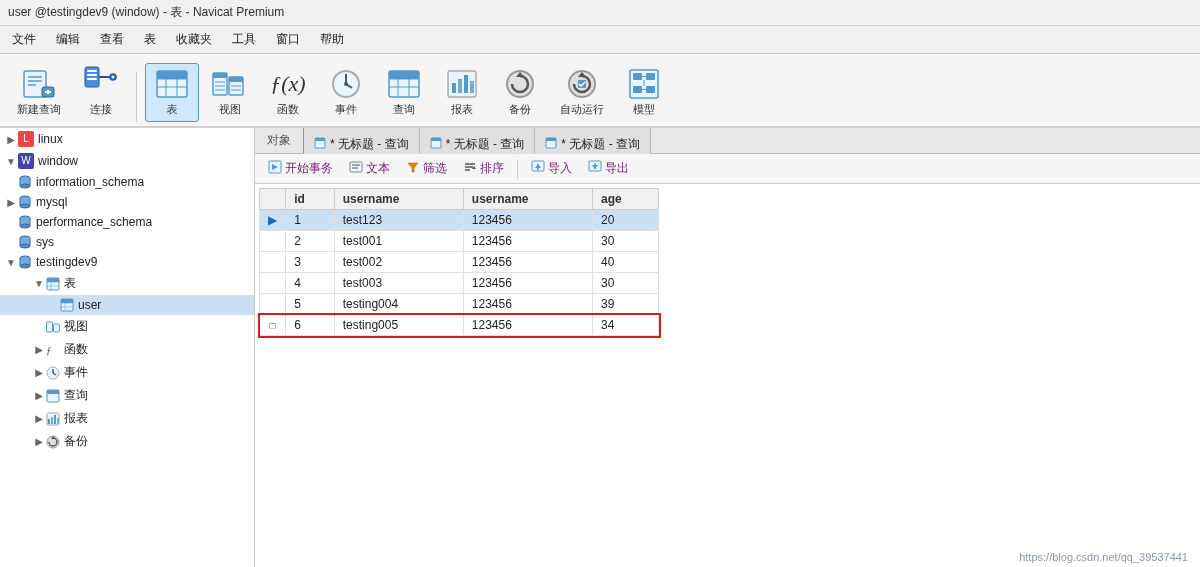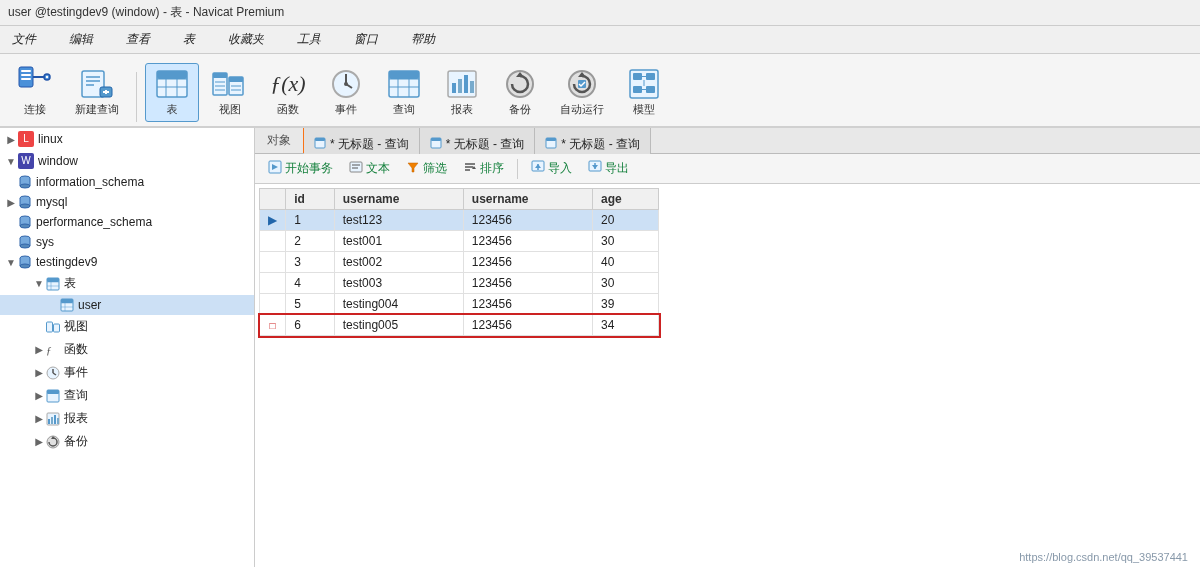--- a/index.html
+++ b/index.html
@@ -11,24 +11,23 @@
       padding: 4px 8px;
       font-size: 12px;
       color: #333;
       border-bottom: 1px solid #ccc;
     }
 
     
     .menu-bar {
       background: #f0f0f0;
       display: flex;
-      gap: 17px;
+      gap: 4px;
       padding: 2px 4px;
       border-bottom: 1px solid #ccc;
-      font-style: italic;
     }
     .menu-item {
       padding: 3px 8px;
       cursor: pointer;
       font-size: 12px;
       color: #222;
     }
 
     
     .toolbar {
@@ -140,21 +139,21 @@
     }
     .data-btn {
       display: flex;
       align-items: center;
       padding: 2px 6px;
       border: 1px solid transparent;
       border-radius: 2px;
       cursor: pointer;
       font-size: 12px;
       gap: 3px;
-      color: #15803d;
+      color: #701a75;
     }
     .data-btn .btn-icon { font-size: 14px; }
     .data-sep { width: 1px; height: 20px; background: #ccc; margin: 0 4px; }
 
     
     .table-container {
       flex: 1;
       overflow: auto;
       padding: 4px;
     }
@@ -204,48 +203,48 @@
     <div class="menu-item">查看</div>
     <div class="menu-item">表</div>
     <div class="menu-item">收藏夹</div>
     <div class="menu-item">工具</div>
     <div class="menu-item">窗口</div>
     <div class="menu-item">帮助</div>
   </div>
 
 <div class="toolbar">
 <div class="toolbar-btn">
+      <div class="toolbar-icon">
+        <div style="width:36px;height:32px;display:flex;align-items:center;justify-content:center;">
+      <svg width="34" height="30" viewBox="0 0 34 30">
+        <rect x="2" y="2" width="22" height="26" rx="2" fill="#e8f4ff" stroke="#5599cc" stroke-width="1.5"></rect>
+        <line x1="6" y1="8" x2="20" y2="8" stroke="#5599cc" stroke-width="1.5"></line>
+        <line x1="6" y1="12" x2="20" y2="12" stroke="#5599cc" stroke-width="1.5"></line>
+        <line x1="6" y1="16" x2="14" y2="16" stroke="#5599cc" stroke-width="1.5"></line>
+        <rect x="20" y="18" width="12" height="10" rx="2" fill="#5599cc" stroke="#2266aa" stroke-width="1"></rect>
+        <line x1="26" y1="21" x2="26" y2="25" stroke="white" stroke-width="2"></line>
+        <line x1="23" y1="23" x2="29" y2="23" stroke="white" stroke-width="2"></line>
+      </svg>
+    </div>
+      </div>
+      <span>新建查询</span>
+    </div>
+    <div class="toolbar-btn">
       <div class="toolbar-icon"><div style="position:relative;display:inline-block;width:36px;height:32px;">
       <svg width="36" height="32" viewBox="0 0 36 32">
         <rect x="2" y="4" width="14" height="20" rx="2" fill="#4a90d9" stroke="#2255aa" stroke-width="1"></rect>
         <rect x="4" y="7" width="10" height="2" fill="#fff" rx="1"></rect>
         <rect x="4" y="11" width="10" height="2" fill="#fff" rx="1"></rect>
         <rect x="4" y="15" width="10" height="2" fill="#fff" rx="1"></rect>
         <line x1="16" y1="14" x2="28" y2="14" stroke="#2255aa" stroke-width="2"></line>
         <circle cx="30" cy="14" r="3" fill="#4a90d9" stroke="#2255aa" stroke-width="1.5"></circle>
         <circle cx="30" cy="14" r="1.2" fill="#fff"></circle>
       </svg>
     </div></div>
       <span>连接</span>
-    </div>
-    <div class="toolbar-btn">
-      <div class="toolbar-icon">
-        <div style="width:36px;height:32px;display:flex;align-items:center;justify-content:center;">
-      <svg width="34" height="30" viewBox="0 0 34 30">
-        <rect x="2" y="2" width="22" height="26" rx="2" fill="#e8f4ff" stroke="#5599cc" stroke-width="1.5"></rect>
-        <line x1="6" y1="8" x2="20" y2="8" stroke="#5599cc" stroke-width="1.5"></line>
-        <line x1="6" y1="12" x2="20" y2="12" stroke="#5599cc" stroke-width="1.5"></line>
-        <line x1="6" y1="16" x2="14" y2="16" stroke="#5599cc" stroke-width="1.5"></line>
-        <rect x="20" y="18" width="12" height="10" rx="2" fill="#5599cc" stroke="#2266aa" stroke-width="1"></rect>
-        <line x1="26" y1="21" x2="26" y2="25" stroke="white" stroke-width="2"></line>
-        <line x1="23" y1="23" x2="29" y2="23" stroke="white" stroke-width="2"></line>
-      </svg>
-    </div>
-      </div>
-      <span>新建查询</span>
     </div>
     <div class="toolbar-sep"></div>
     <div class="toolbar-btn active">
       <div class="toolbar-icon">
         <div style="width:36px;height:32px;display:flex;align-items:center;justify-content:center;">
       <svg width="34" height="30" viewBox="0 0 34 30">
         <rect x="2" y="2" width="30" height="26" rx="2" fill="#e8f4ff" stroke="#5599cc" stroke-width="1.5"></rect>
         <rect x="2" y="2" width="30" height="8" rx="2" fill="#5599cc"></rect>
         <line x1="2" y1="10" x2="32" y2="10" stroke="#5599cc" stroke-width="1"></line>
         <line x1="2" y1="18" x2="32" y2="18" stroke="#5599cc" stroke-width="1"></line>

